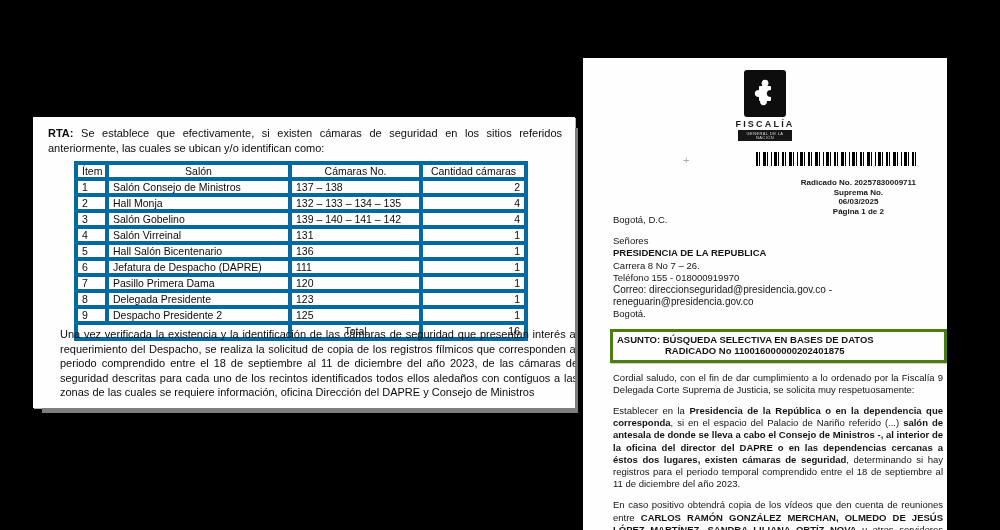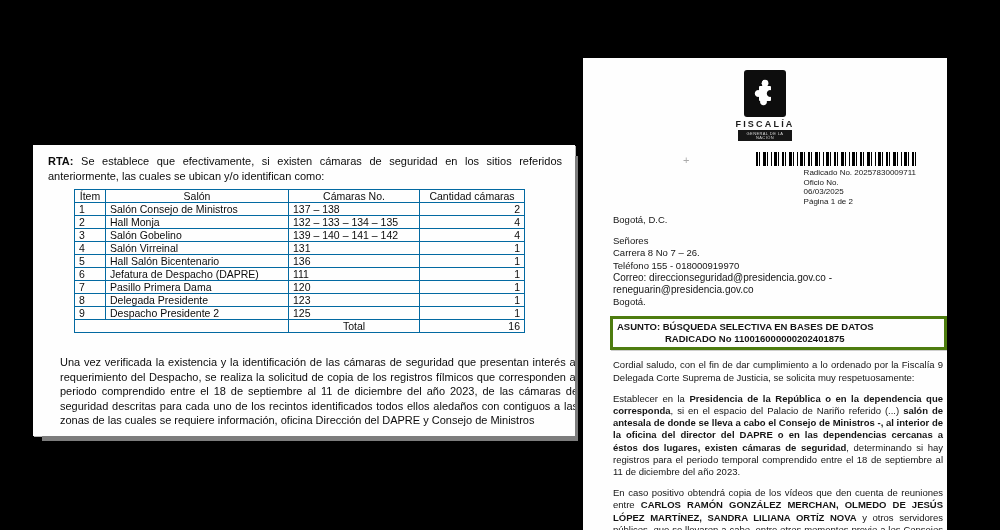--- a/index.html
+++ b/index.html
@@ -11,34 +11,33 @@
     font-family:"Liberation Sans", sans-serif;
     color:#111;
   }
   .paper { position:absolute; background:#fefefe; }
 
   
   .paper-left {
     left:33px; top:117px; width:542px; height:291px;
     box-shadow:6px 8px 0 -3px #7d7d7d, 1px 1px 0 0 #b5b5b5;
     overflow:hidden;
-    margin-top:28px;
   }
   .rta-par {
     position:absolute; left:15px; top:9px; width:514px;
     font-size:11px; line-height:14.5px; text-align:justify; color:#0c0c0c;
   }
   .rta-par b { font-weight:bold; }
   .cam-table {
     position:absolute; left:41px; top:44px; width:450px;
     border-collapse:collapse; font-size:10.5px; color:#0c0c0c;
     table-layout:fixed;
   }
   .cam-table th, .cam-table td {
-    border:1px solid #0369a1; padding:0 4px; height:13px;
+    border:4px solid #0369a1; padding:0 4px; height:13px;
     line-height:12px; font-weight:normal; white-space:nowrap; overflow:hidden;
   }
   .cam-table thead th { text-align:center; }
   .col-item  { width:31px; }
   .col-salon { width:183px; }
   .col-cam   { width:131px; }
   .col-cant  { width:105px; }
   .cam-table td.num-right { text-align:right; }
   .cam-table td.total-label { text-align:center; }
   .closing-par {
@@ -70,22 +69,22 @@
   }
   .barcode {
     position:absolute; right:31px; top:94px; width:160px; height:14px;
     background:repeating-linear-gradient(90deg,
       #000 0 2px, #fff 2px 3px, #000 3px 4px, #fff 4px 7px,
       #000 7px 10px, #fff 10px 11px, #000 11px 12px, #fff 12px 15px,
       #000 15px 16px, #fff 16px 18px, #000 18px 21px, #fff 21px 22px,
       #000 22px 23px, #fff 23px 26px);
   }
   .meta-block {
-    position:absolute; right:31px; top:110px; text-align:left;
-    font-size:8px; font-weight:normal; line-height:9.6px; color:#161616;
+    position:absolute; right:31px; top:120px; text-align:center;
+    font-size:8px; font-weight:bold; line-height:9.6px; color:#161616;
   }
   .letter-body {
     position:absolute; left:30px; top:156px; width:330px;
     font-size:9.5px; line-height:12.2px; color:#141414; text-align:left;
   }
   .city-line { margin-bottom:9px; }
   .recipient-name { font-weight:bold; }
   .recipient-email { font-size:10px; }
   .subject-box {
     border:3px solid #4d7c0f; margin:8px 0 0 -3px; width:337px;
@@ -198,30 +197,31 @@
     <div class="logo-name">FISCALÍA</div>
     <div class="logo-strip">GENERAL DE LA NACIÓN</div>
   </div>
 
   <div class="plus-mark">+</div>
 
   <div class="barcode"></div>
 
   <div class="meta-block">
     <div>Radicado No.  20257830009711</div>
-    <div>Oficio No.</div>
+    <div>Suprema No.</div>
     <div>06/03/2025</div>
     <div>Página 1 de 2</div>
   </div>
 
   <div class="letter-body">
     <div class="city-line">Bogotá, D.C.</div>
 
     <div>
       <div>Señores</div>
+      <div class="recipient-name">PRESIDENCIA DE LA REPUBLICA</div>
       <div>Carrera 8 No 7 – 26.</div>
       <div>Teléfono 155 - 018000919970</div>
       <div class="recipient-email">Correo: direccionseguridad@presidencia.gov.co - reneguarin@presidencia.gov.co</div>
       <div>Bogotá.</div>
     </div>
 
     <div class="subject-box">
       <div>ASUNTO: BÚSQUEDA SELECTIVA EN BASES DE DATOS</div>
       <div class="subject-line2">RADICADO No 110016000000202401875</div>
     </div>

